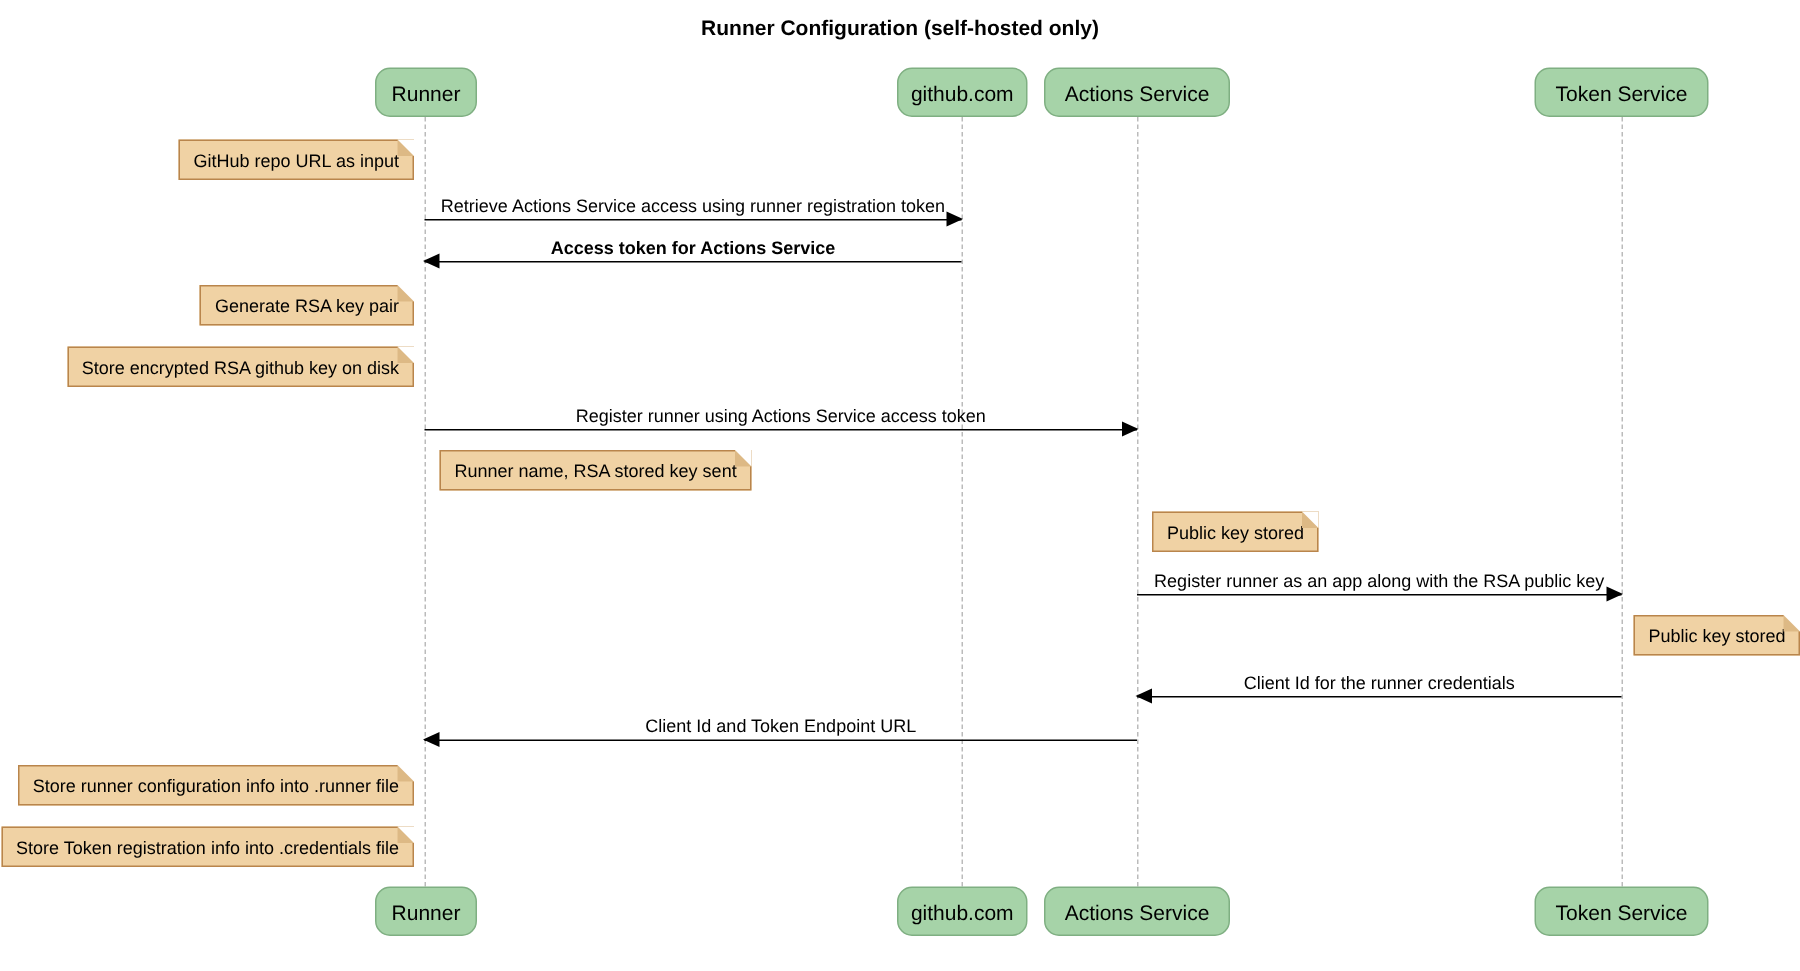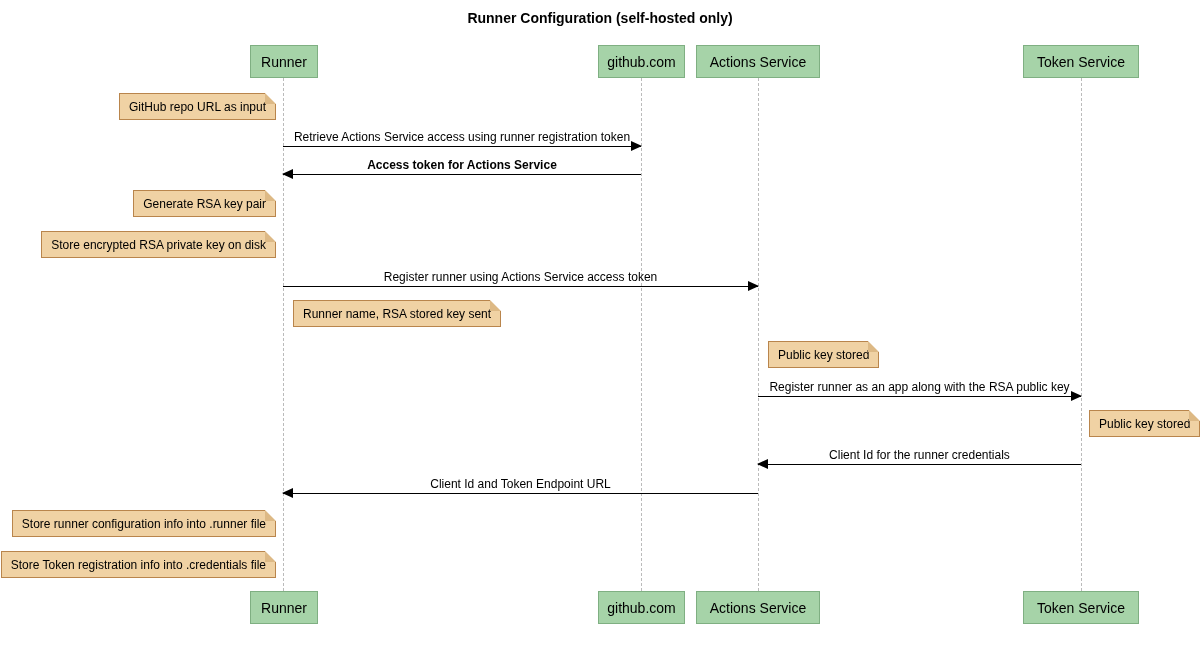--- a/index.html
+++ b/index.html
@@ -37,21 +37,21 @@
   .lifeline {
     position: absolute;
     width: 0;
     border-left: 1px dashed var(--lifeline);
   }
   .participant {
     position: absolute;
     height: 33px;
     background: var(--participant-fill);
     border: 1.5px solid var(--participant-border);
-    border-radius: 0;
+    border-radius: 10px;
     display: flex;
     align-items: center;
     justify-content: center;
     font-size: 14px;
     white-space: nowrap;
   }
   .note {
     position: absolute;
     height: 27px;
     background: var(--note-fill);
@@ -121,21 +121,21 @@
     <div class="arrowhead right"></div>
   </div>
 
   <div class="message" style="left:283px; top:157px; width:358px;font-weight:bold;">
     <div class="msg-label">Access token for Actions Service</div>
     <div class="msg-line"></div>
     <div class="arrowhead left"></div>
   </div>
 
   <div class="note" style="right:924px; top:190px;">Generate RSA key pair</div>
-  <div class="note" style="right:924px; top:231px;">Store encrypted RSA private key on disk</div>
+  <div class="note" style="right:924px; top:231px;">Store encrypted RSA github key on disk</div>
 
   <div class="message" style="left:283px; top:269px; width:475px;">
     <div class="msg-label">Register runner using Actions Service access token</div>
     <div class="msg-line"></div>
     <div class="arrowhead right"></div>
   </div>
 
   <div class="note" style="left:293px; top:300px;">Runner name, RSA stored key sent</div>
   <div class="note" style="left:768px; top:341px;">Public key stored</div>
 

